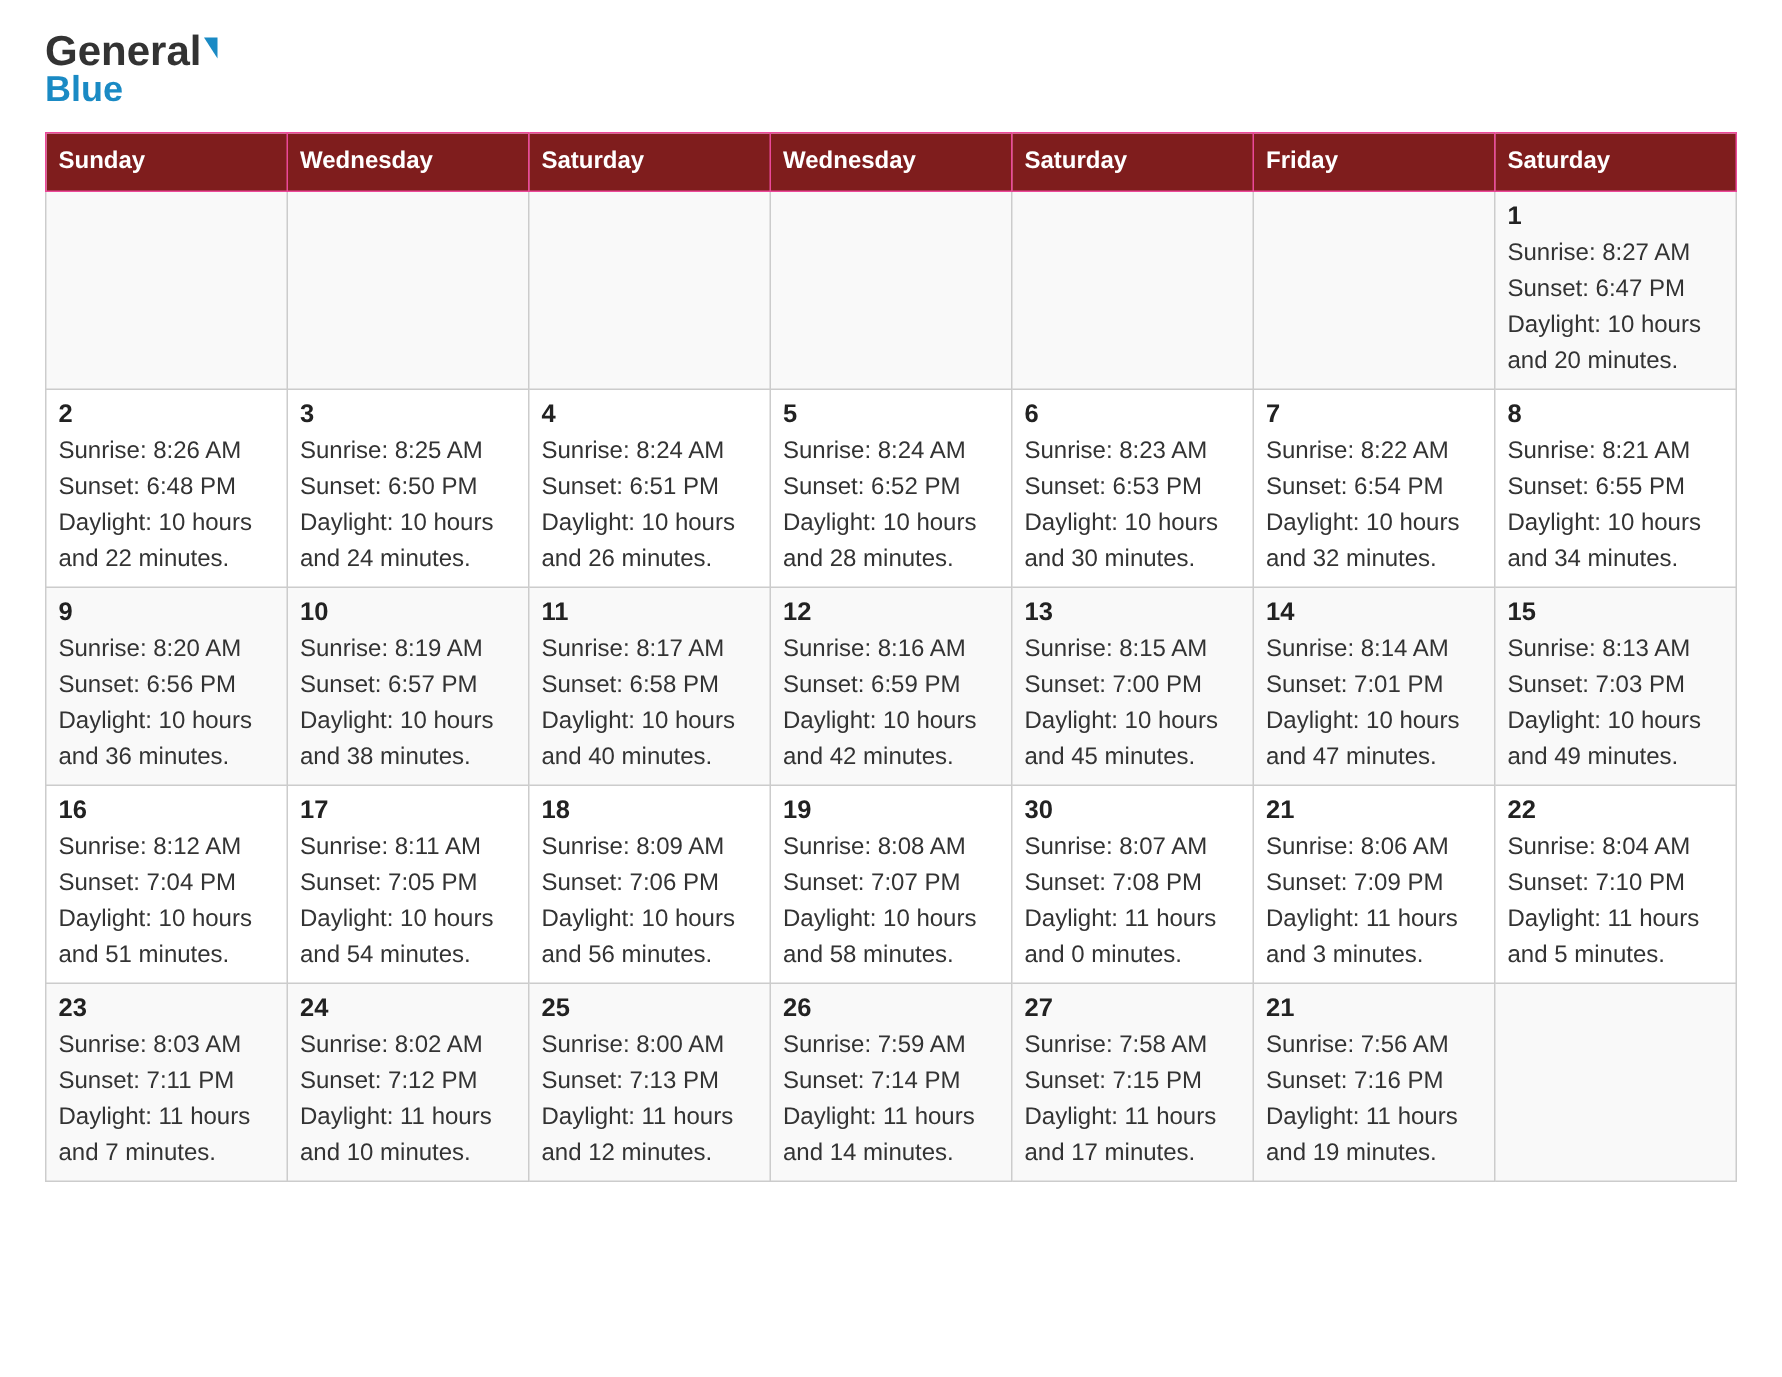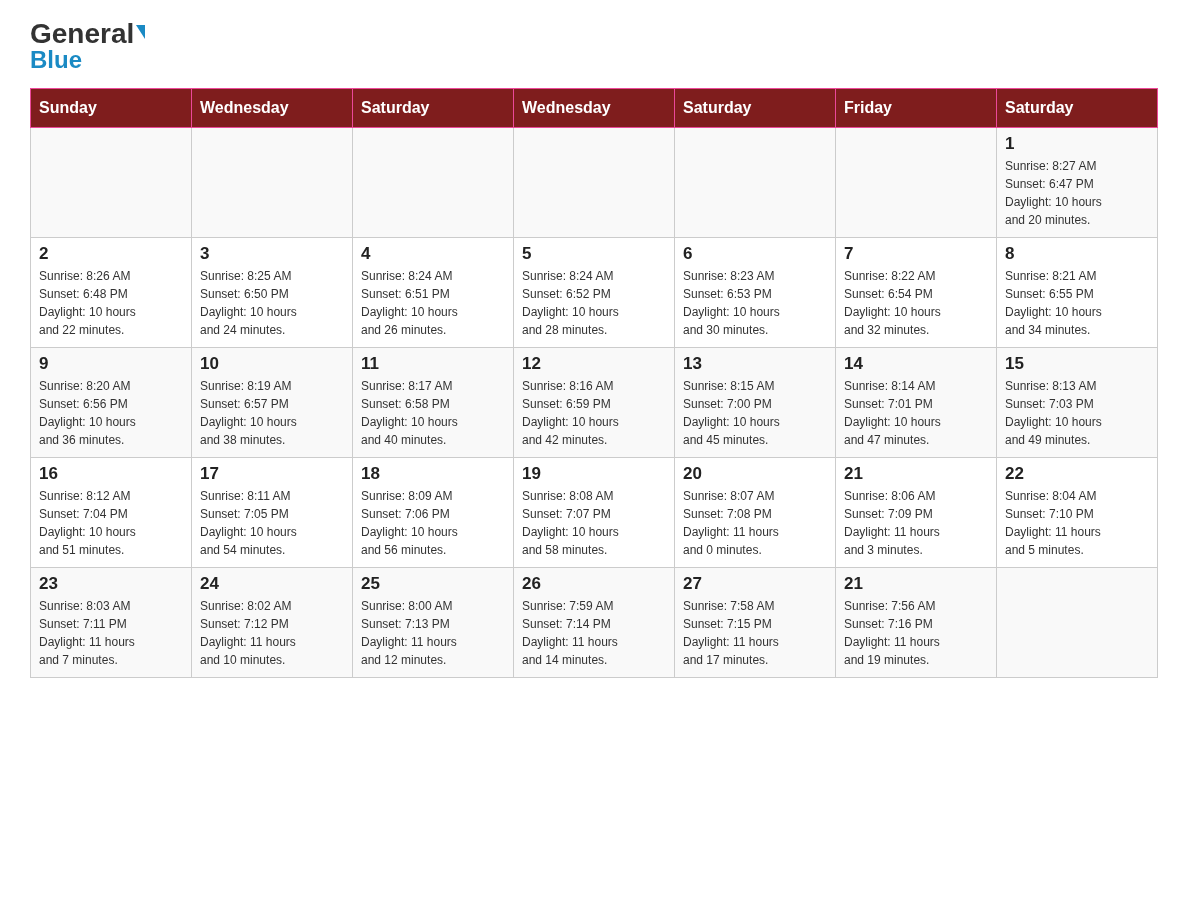--- a/index.html
+++ b/index.html
@@ -82,21 +82,21 @@
       height: 110px;
     }
     .day-number {
       font-size: 17px;
       font-weight: bold;
       color: #222;
       display: block;
       margin-bottom: 3px;
     }
     .day-info {
-      font-size: 12px;
+      font-size: 16px;
       color: #333;
       line-height: 1.5;
     }
     tbody tr:nth-child(odd) td {
       background-color: #f9f9f9;
     }
     tbody tr:nth-child(even) td {
       background-color: #fff;
     }
     td.empty {
@@ -228,21 +228,21 @@
         </td>
         <td>
           <span class="day-number">18</span>
           <div class="day-info">Sunrise: 8:09 AM<br>Sunset: 7:06 PM<br>Daylight: 10 hours<br>and 56 minutes.</div>
         </td>
         <td>
           <span class="day-number">19</span>
           <div class="day-info">Sunrise: 8:08 AM<br>Sunset: 7:07 PM<br>Daylight: 10 hours<br>and 58 minutes.</div>
         </td>
         <td>
-          <span class="day-number">20</span>
+          <span class="day-number">30</span>
           <div class="day-info">Sunrise: 8:07 AM<br>Sunset: 7:08 PM<br>Daylight: 11 hours<br>and 0 minutes.</div>
         </td>
         <td>
           <span class="day-number">21</span>
           <div class="day-info">Sunrise: 8:06 AM<br>Sunset: 7:09 PM<br>Daylight: 11 hours<br>and 3 minutes.</div>
         </td>
         <td>
           <span class="day-number">22</span>
           <div class="day-info">Sunrise: 8:04 AM<br>Sunset: 7:10 PM<br>Daylight: 11 hours<br>and 5 minutes.</div>
         </td>

